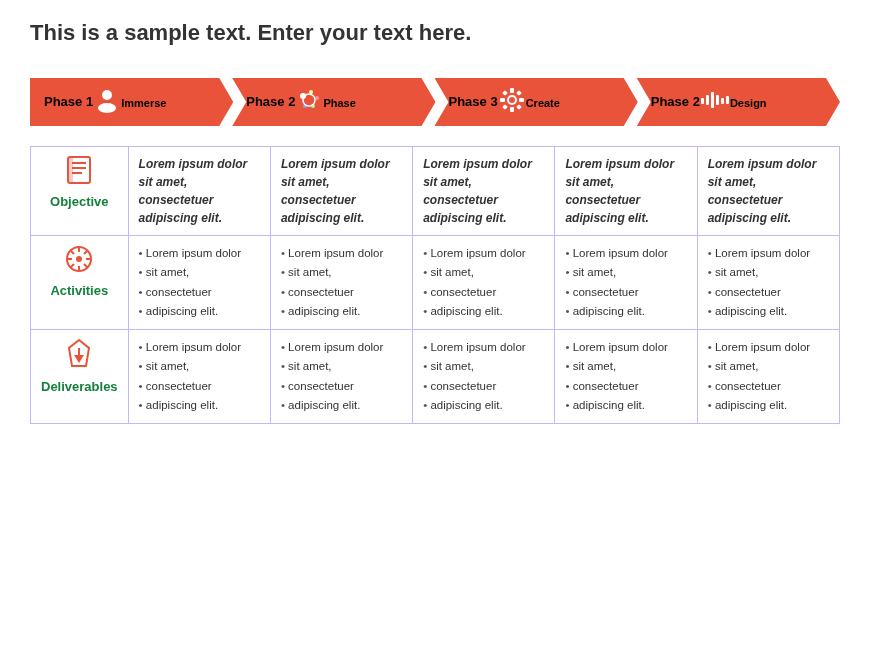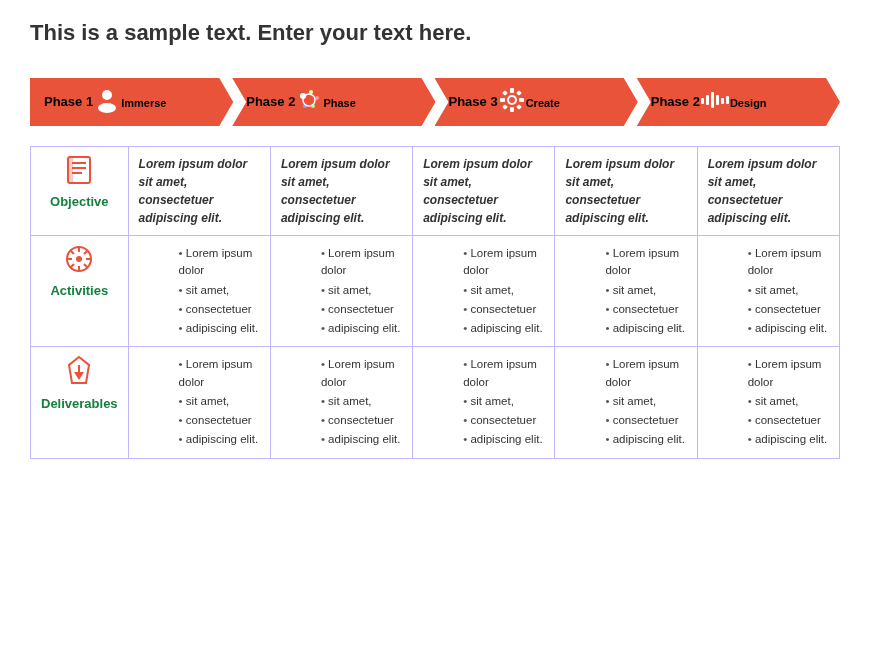--- a/index.html
+++ b/index.html
@@ -129,21 +129,20 @@
       list-style: none;
       padding: 0;
       margin: 0;
     }
 
     .bullet-list li {
       font-size: 11.5px;
       color: #333;
       padding: 1px 0;
       line-height: 1.5;
-      margin-left: 40px;
     }
 
     .bullet-list li::before {
       content: "• ";
       color: #555;
     }
   </style>
 </head>
 <body>
 

